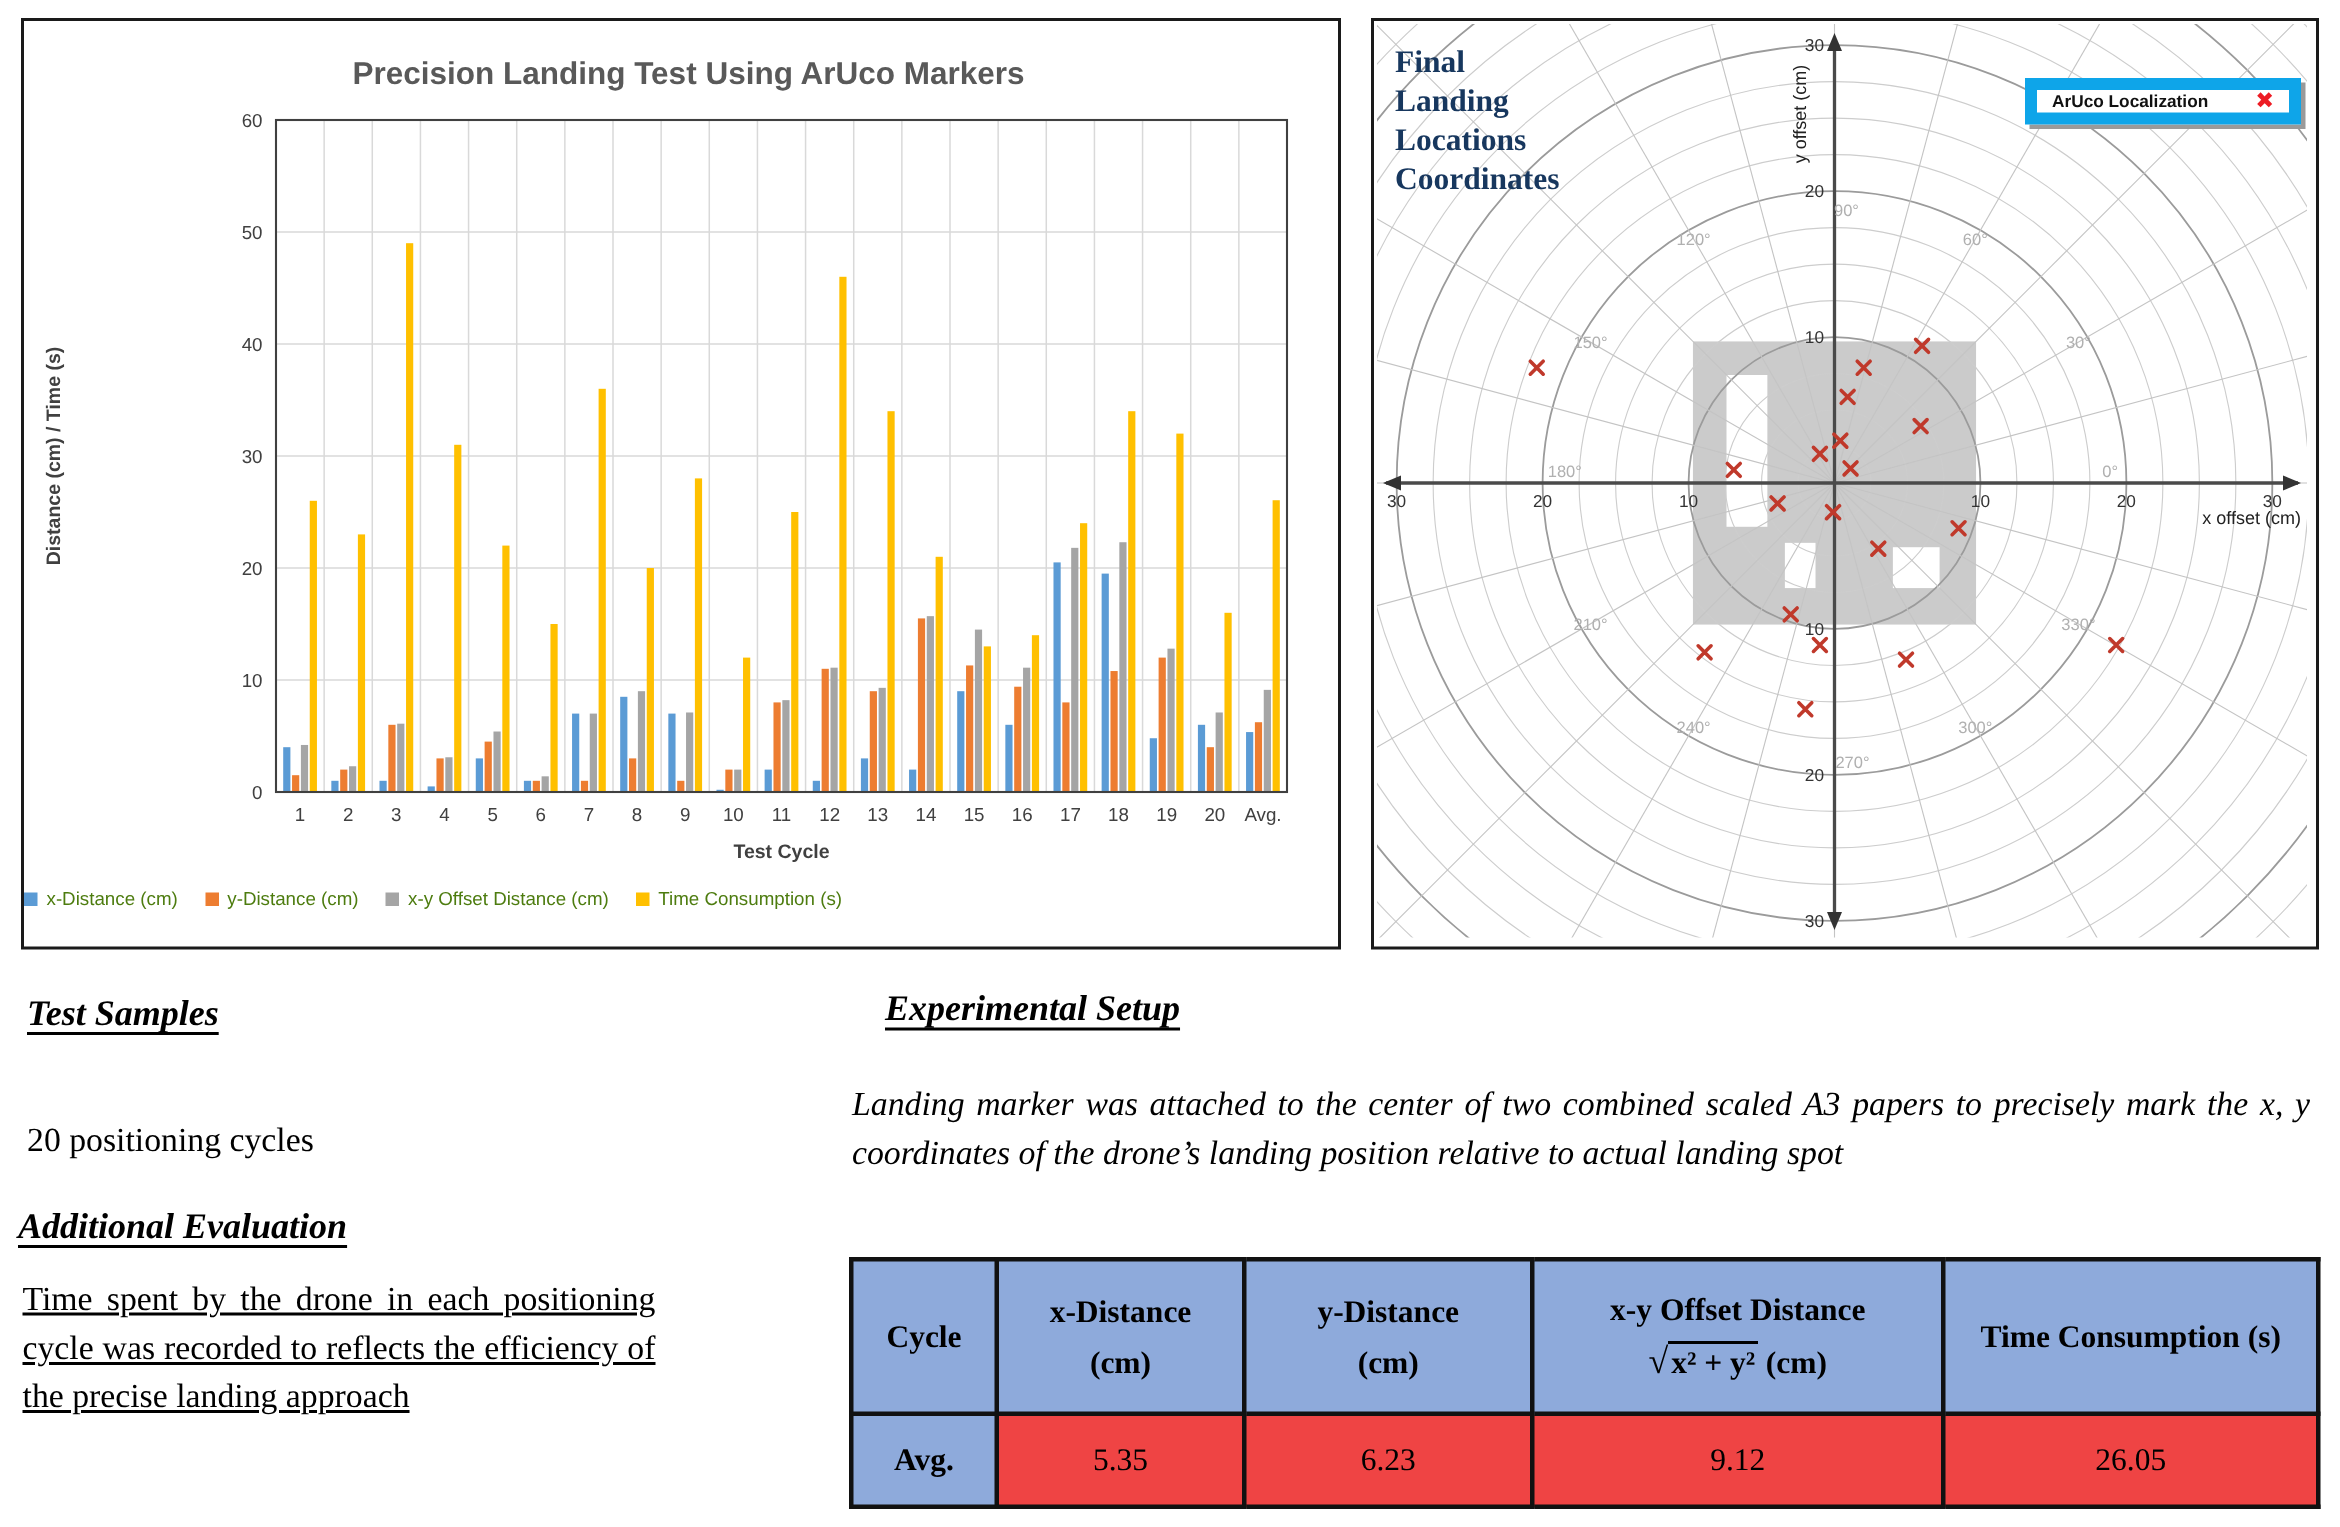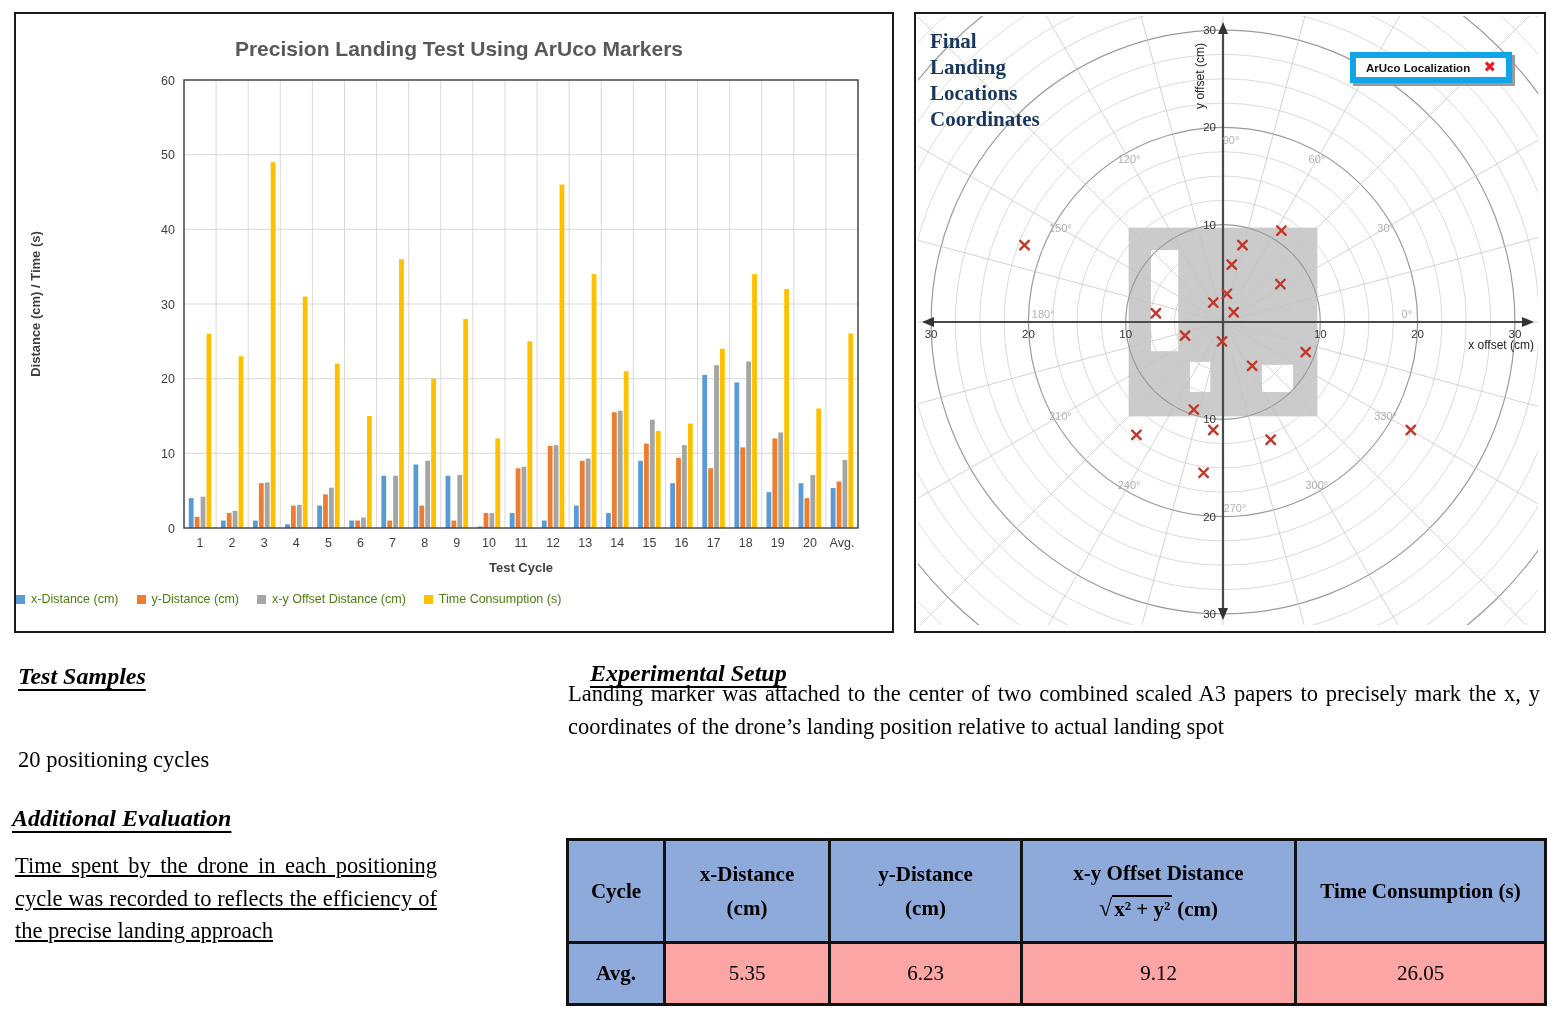--- a/index.html
+++ b/index.html
@@ -16,42 +16,42 @@
   #bar-legend{position:absolute;left:0;right:0;top:578px;display:flex;justify-content:flex-start;
       gap:18px;font:12.5px "Liberation Sans",sans-serif;color:#4d7c0f;}
   .lg-item{display:flex;align-items:center;gap:6px;}
   .lg-sw{width:9px;height:9px;display:inline-block;}
   
   .p-tick{font:11.5px "Liberation Sans",sans-serif;fill:#333;}
   .p-ang{font:11px "Liberation Sans",sans-serif;fill:#b0b0b0;}
   .p-axt{font:12px "Liberation Sans",sans-serif;fill:#222;}
   #polar-title{position:absolute;left:14px;top:14px;font:bold 21px "Liberation Serif",serif;
       color:#17375E;line-height:26px;}
-  #polar-legend{position:absolute;left:434px;top:38px;width:162px;height:31px;background:#fff;
-      border:6px solid #0ea5e9;box-shadow:3px 3px 0 #9a9a9a;display:flex;align-items:center;
+  #polar-legend{position:absolute;left:434px;top:38px;width:184px;height:31px;background:#fff;
+      border:8px solid #0ea5e9;box-shadow:3px 3px 0 #9a9a9a;display:flex;align-items:center;
       justify-content:space-between;padding:0 10px;box-sizing:border-box;}
   #polar-legend .lbl{font:bold 11.5px "Liberation Sans",sans-serif;color:#111;}
   #polar-legend .lx{color:#ED1C24;font:bold 15px "DejaVu Sans",sans-serif;line-height:1;}
   
   .sec-head{font:bold italic 24px "Liberation Serif",serif;font-style:italic;
       text-decoration:underline;text-decoration-thickness:2px;text-underline-offset:5px;}
   .sec-body{font:22.5px "Liberation Serif",serif;line-height:1.45;}
   .just{text-align:justify;text-align-last:left;}
   #ts-head{position:absolute;left:18px;top:663px;}
   #ts-body{position:absolute;left:18px;top:744px;}
   #ae-head{position:absolute;left:12px;top:805px;}
   #ae-body{position:absolute;left:15px;top:850px;width:422px;text-decoration:underline;}
   #es-head{position:absolute;left:590px;top:660px;}
-  #es-body{position:absolute;left:568px;top:678px;width:972px;}
+  #es-body{position:absolute;left:568px;top:720px;width:972px;font-style:italic;}
   
   #avg-table{position:absolute;left:566px;top:838px;border-collapse:collapse;
       font-family:"Liberation Serif",serif;padding-left:20px;}
   #avg-table th,#avg-table td{border:3px solid #111;text-align:center;vertical-align:middle;}
   #avg-table th{background:#8EAADB;font-weight:bold;font-size:21px;height:96px;padding:2px 6px;}
-  #avg-table td{font-size:21px;height:55px;background:#fca5a5;padding:2px 6px;}
+  #avg-table td{font-size:21px;height:55px;background:#ef4444;padding:2px 6px;}
   #avg-table .c0{background:#8EAADB;font-weight:bold;}
   .h1{margin-bottom:9px;}
   .formula .sq{font-size:24px;font-weight:bold;}
   .formula .rad{border-top:2px solid #000;padding:0 2px;}
   .formula .suf{margin-left:5px;}
 </style>
 </head>
 <body>
 
 <div id="app">

